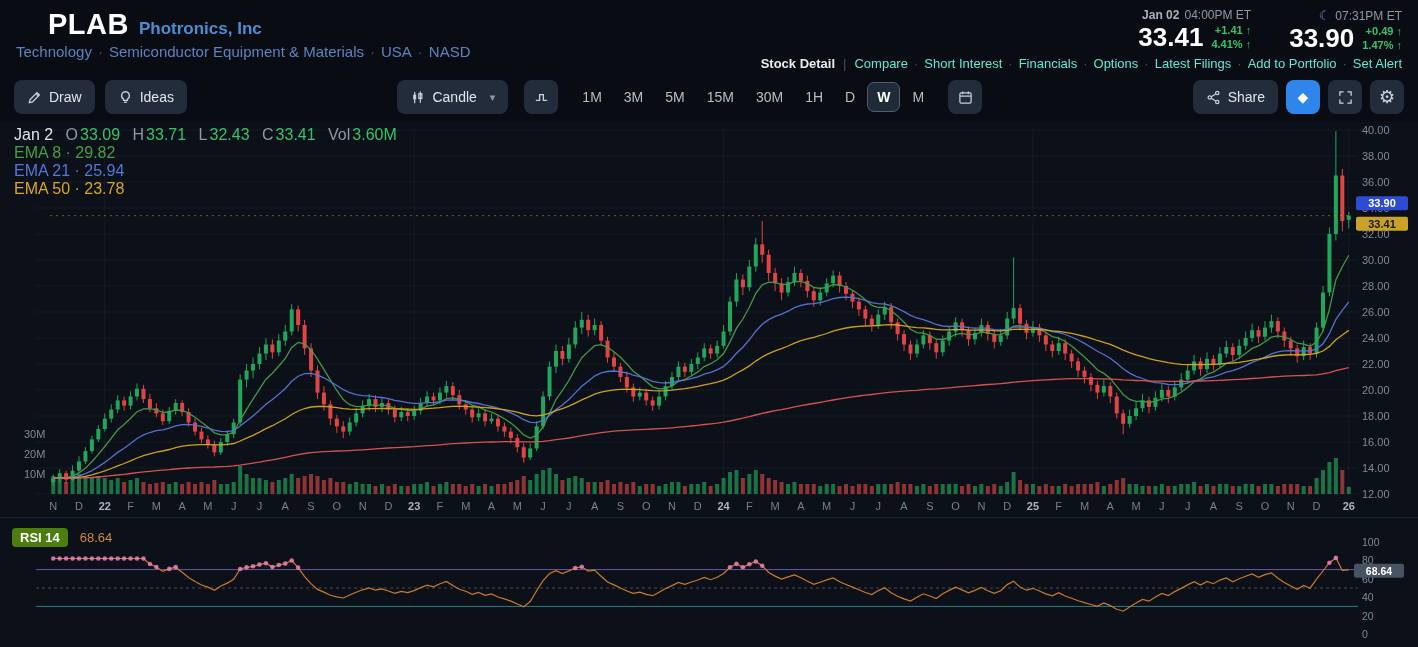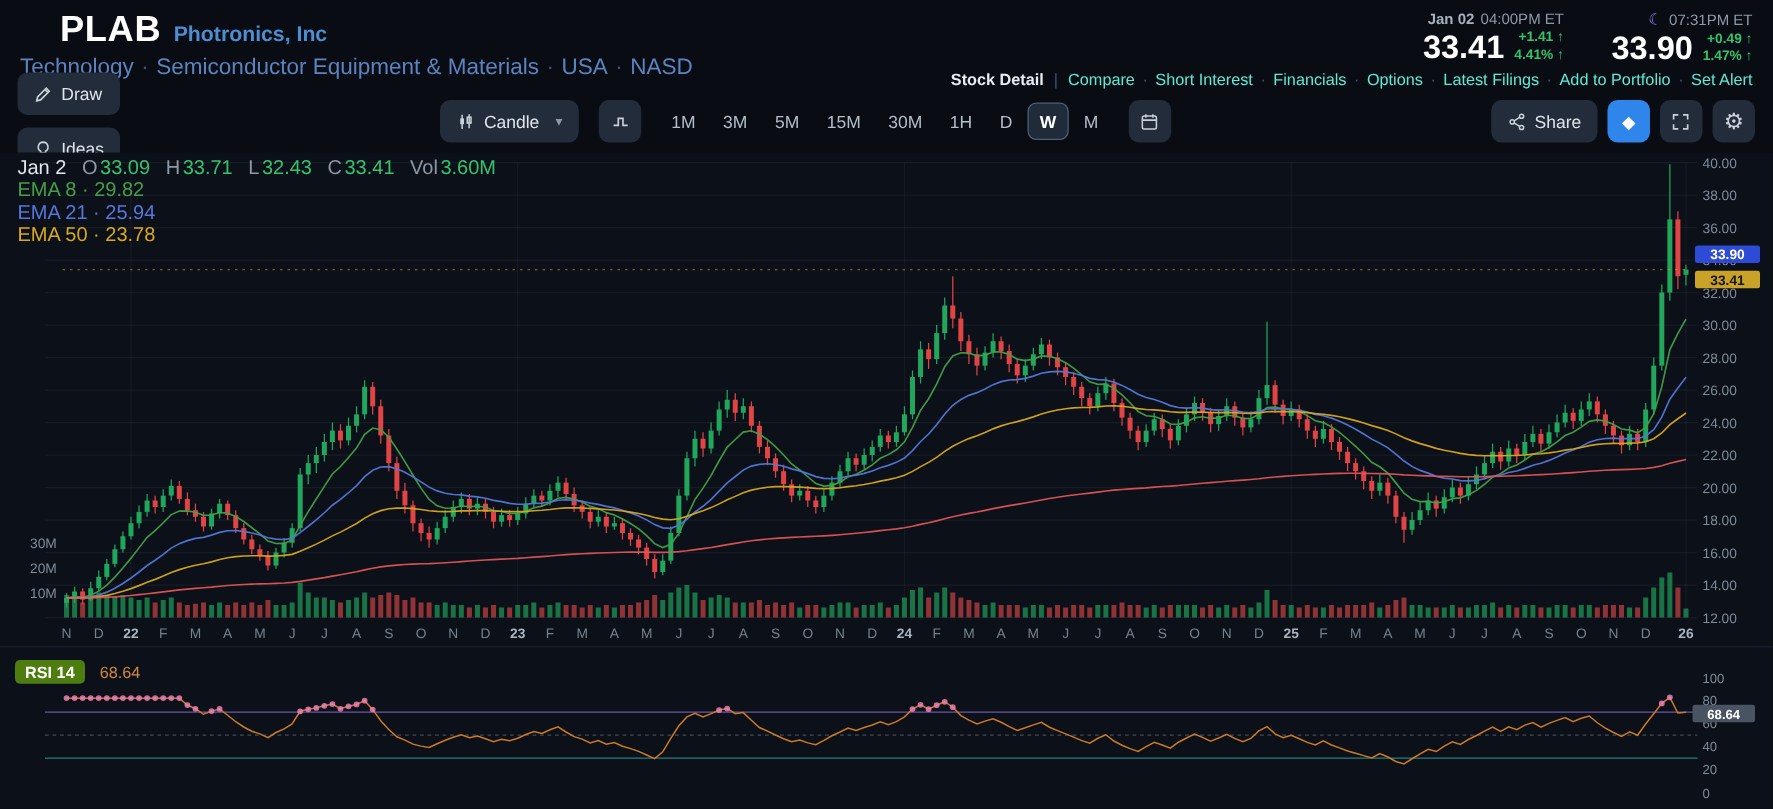--- a/index.html
+++ b/index.html
@@ -3,21 +3,21 @@
 <meta charset="utf-8">
 <style>
   html,body{margin:0;padding:0;background:#0a0e15;width:1418px;height:647px;overflow:hidden;
     font-family:"Liberation Sans",sans-serif;color:#dfe5ec;-webkit-font-smoothing:antialiased;}
   
   header{height:72px;box-sizing:border-box;display:flex;justify-content:space-between;
     padding:8px 16px 0 16px;background:#090d13;}
   .title-row{display:flex;align-items:baseline;}
   .ticker{font-size:29px;font-weight:bold;color:#ffffff;letter-spacing:.5px;margin-left:32px;}
   .company{font-size:17px;font-weight:bold;color:#4d8ed3;margin-left:10px;}
-  .breadcrumb{margin-top:2px;font-size:18px;color:#5c83c0;}
+  .breadcrumb{margin-top:2px;font-size:15px;color:#5c83c0;}
   .bc-item{color:#5c83c0;cursor:pointer;}
   .dot-sep{color:#3e5577;margin:0 6px;}
   .h-right{display:flex;flex-direction:column;align-items:flex-end;}
   .quote-row{display:flex;gap:38px;}
   .quote{display:flex;flex-direction:column;align-items:flex-end;}
   .q-time{font-size:12px;color:#8d99a6;}
   .q-date{font-weight:bold;color:#a8b2bd;margin-right:5px;}
   .moon{color:#8f7ff0;font-size:13px;margin-right:5px;}
   .q-main{display:flex;align-items:center;gap:8px;margin-top:1px;}
   .q-price{font-size:26px;font-weight:bold;color:#ffffff;line-height:1;}
@@ -27,21 +27,21 @@
   .nav-active{color:#e8edf3;font-weight:bold;cursor:pointer;}
   .pipe-sep{color:#44526b;margin:0 8px;}
   .nav-link{color:#5eead4;cursor:pointer;}
   
   .toolbar{height:50px;box-sizing:border-box;display:flex;align-items:center;
     justify-content:space-between;padding:8px 14px;background:#090d13;}
   .btn{display:inline-flex;align-items:center;gap:7px;background:#232c3a;border:none;
     border-radius:8px;color:#dfe5ec;font-size:14px;height:34px;padding:0 13px;cursor:pointer;
     font-family:"Liberation Sans",sans-serif;}
   .btn svg{stroke:#c9d1da;}
-  .tb-left{display:flex;gap:10px;flex-direction:column;}
+  .tb-left{display:flex;gap:10px;}
   .tb-center{display:flex;align-items:center;gap:4px;}
   .select .chev{color:#8d99a6;font-size:11px;margin-left:6px;}
   .tf{background:none;border:1px solid transparent;color:#b4bec9;font-size:14px;
     padding:6px 9px;border-radius:7px;cursor:pointer;font-family:"Liberation Sans",sans-serif;}
   .tf.sel{background:#202b3a;border-color:#4e5f74;color:#ffffff;font-weight:bold;}
   .tb-right{display:flex;gap:8px;align-items:flex-end;}
   .icon-only{width:34px;justify-content:center;padding:0;}
   .gem{background:#2e86eb;}
   .gem span{color:#ffffff;font-size:14px;}
   .glyph{font-size:18px;color:#c9d1da;}

